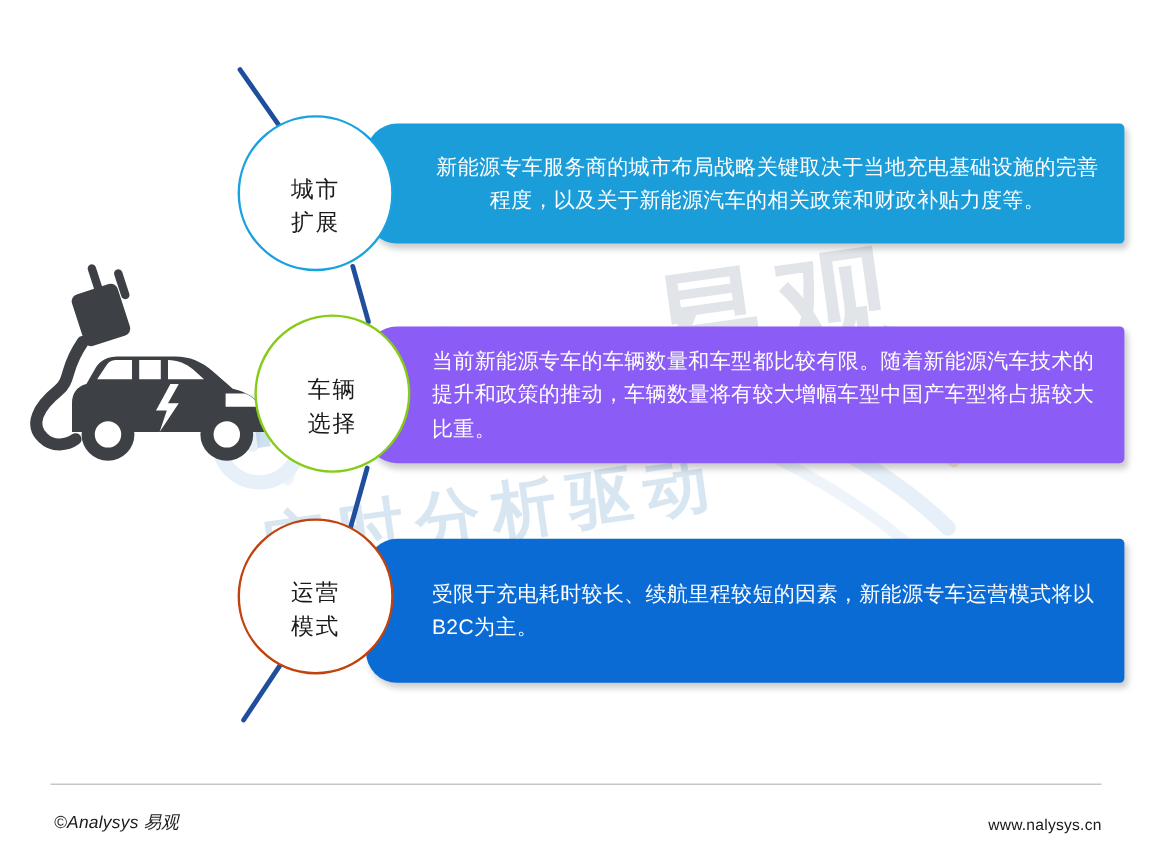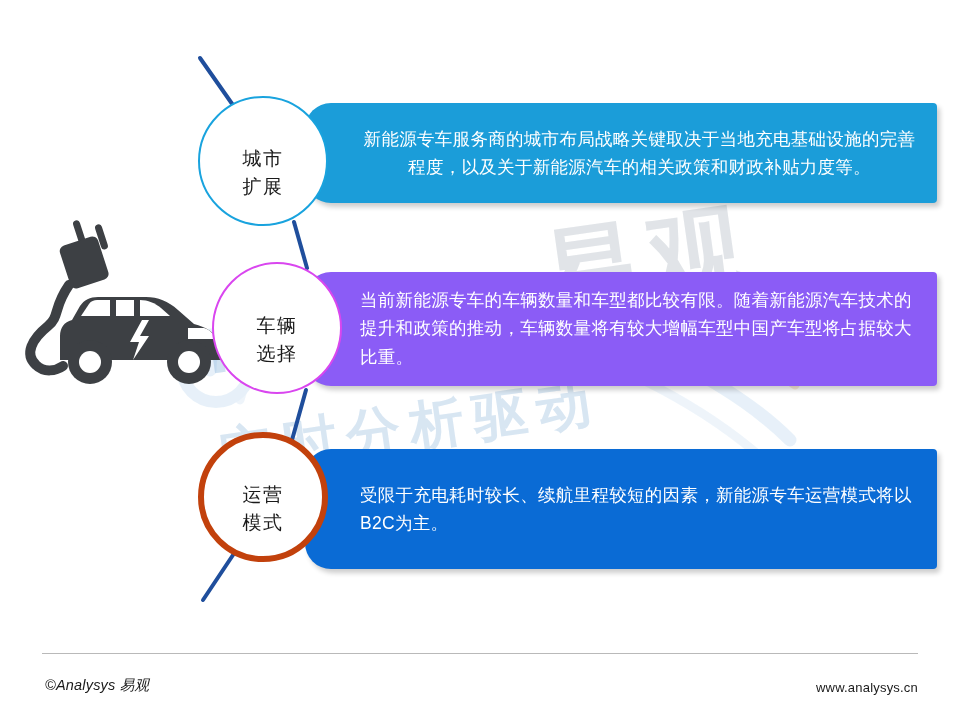--- a/index.html
+++ b/index.html
@@ -135,24 +135,24 @@
     white-space: pre-line;
     font-weight: 500;
     margin-top: 24px;
   }
 
   
   #bar-1 { top: 103px; height: 100px; width: 632px; background: #1b9dd9; text-align: center; }
   #circle-1 { left: 198px; top: 96px; width: 130px; height: 130px; border: 2px solid #19a3de; }
   
   #bar-2 { top: 272px; height: 114px; width: 632px; background: #8b5cf6; }
-  #circle-2 { left: 212px; top: 262px; width: 130px; height: 132px; border: 2px solid #d946ef; }
+  #circle-2 { left: 212px; top: 262px; width: 130px; height: 132px; border: 2px solid #84cc16; }
   
   #bar-3 { top: 449px; height: 120px; width: 632px; background: #0a6bd5; }
-  #circle-3 { left: 198px; top: 432px; width: 130px; height: 130px; border: 6px solid #c2410c; }
+  #circle-3 { left: 198px; top: 432px; width: 130px; height: 130px; border: 2px solid #c2410c; }
 
   
   .footer-rule {
     position: absolute;
     left: 42px;
     top: 653px;
     width: 876px;
     height: 1px;
     background: #b9b9b9;
     z-index: 5;
@@ -262,15 +262,15 @@
       <div class="bar-text">受限于充电耗时较长、续航里程较短的因素，新能源专车运营模式将以B2C为主。</div>
     </div>
     <div class="circle" id="circle-3">
       <div class="circle-label">运营
 模式</div>
     </div>
   </div>
 
   <div class="footer-rule"></div>
   <div class="footer-left">©Analysys 易观</div>
-  <div class="footer-right">www.analysys.cn</div>
+  <div class="footer-right">www.nalysys.cn</div>
 
 </div>
 
 </body></html>

